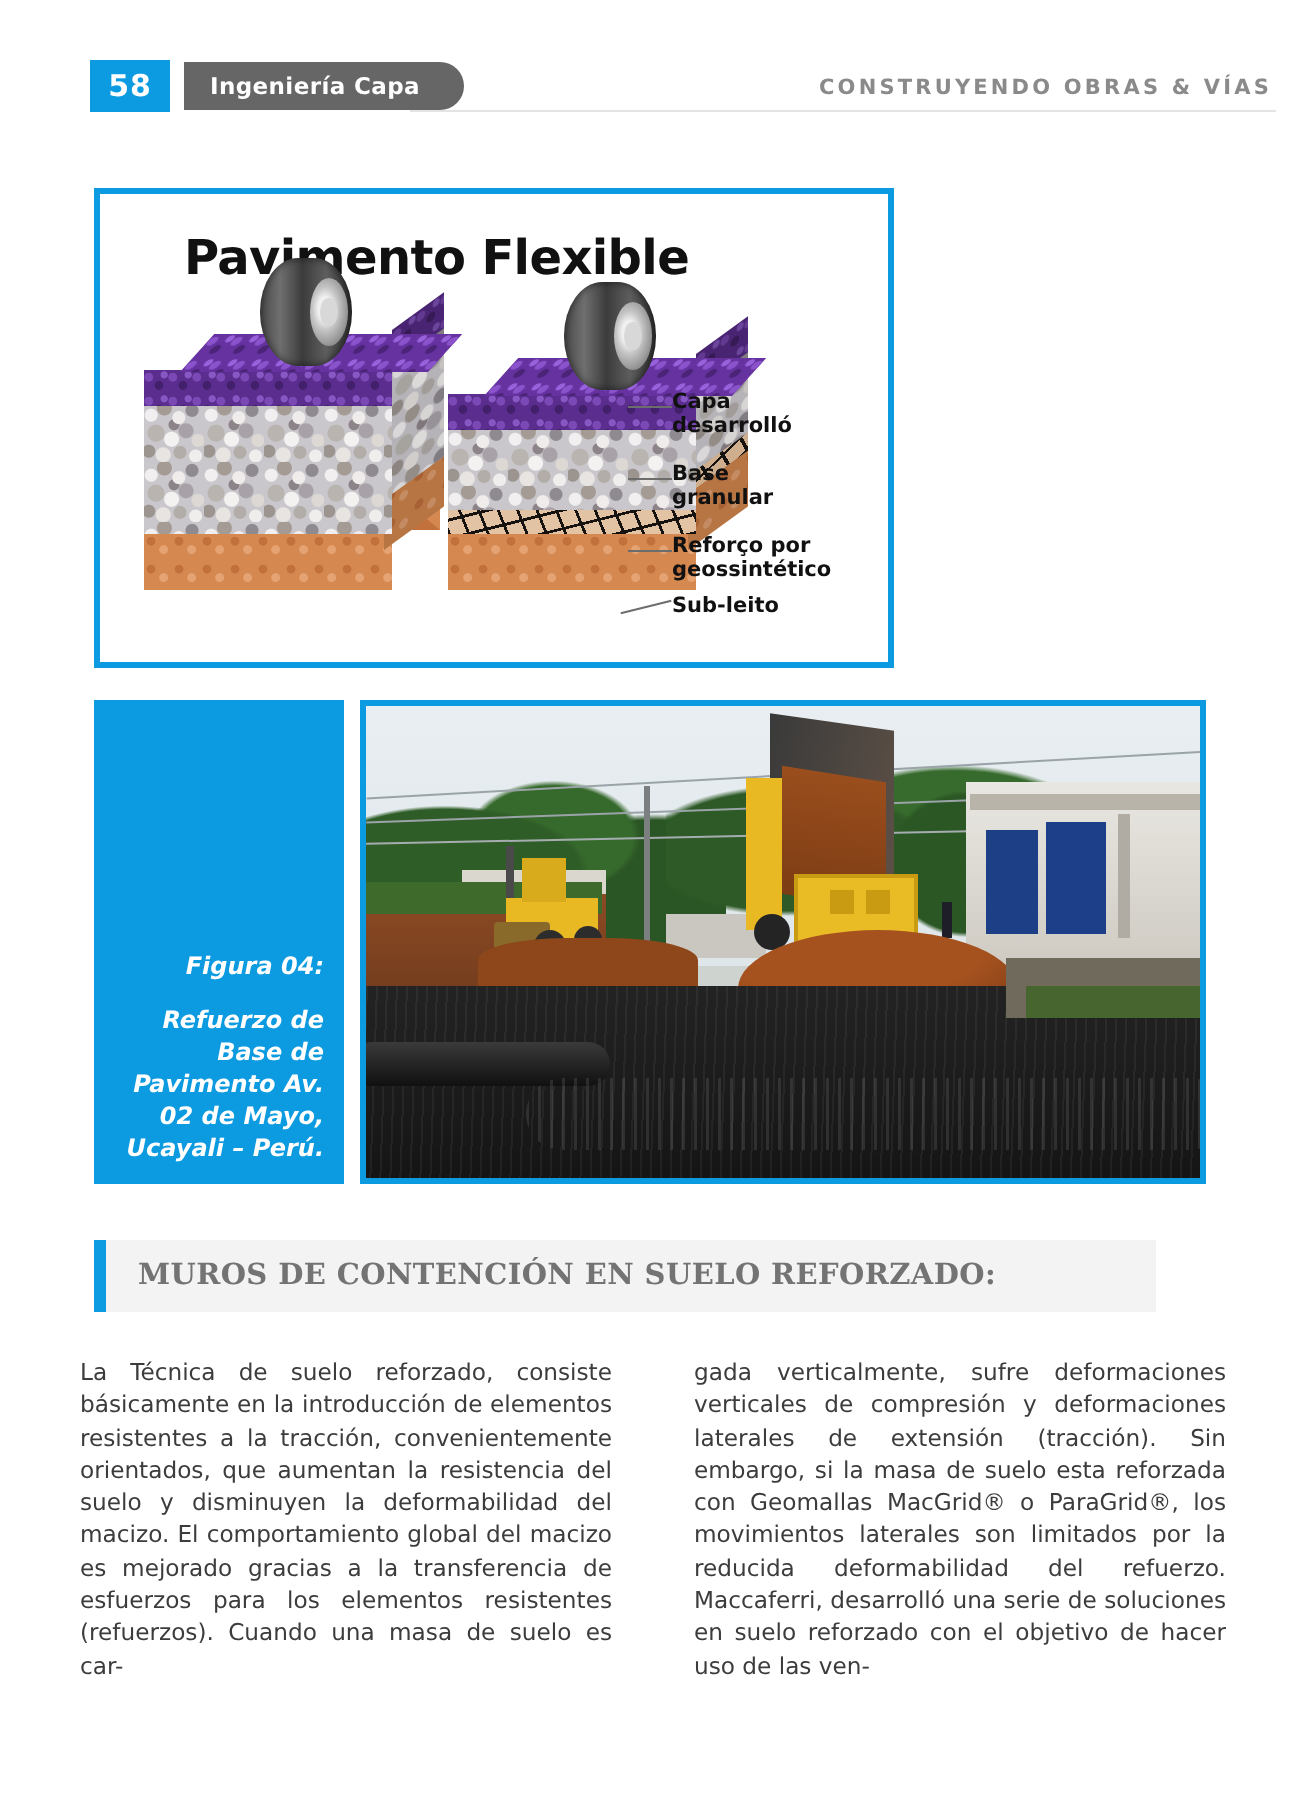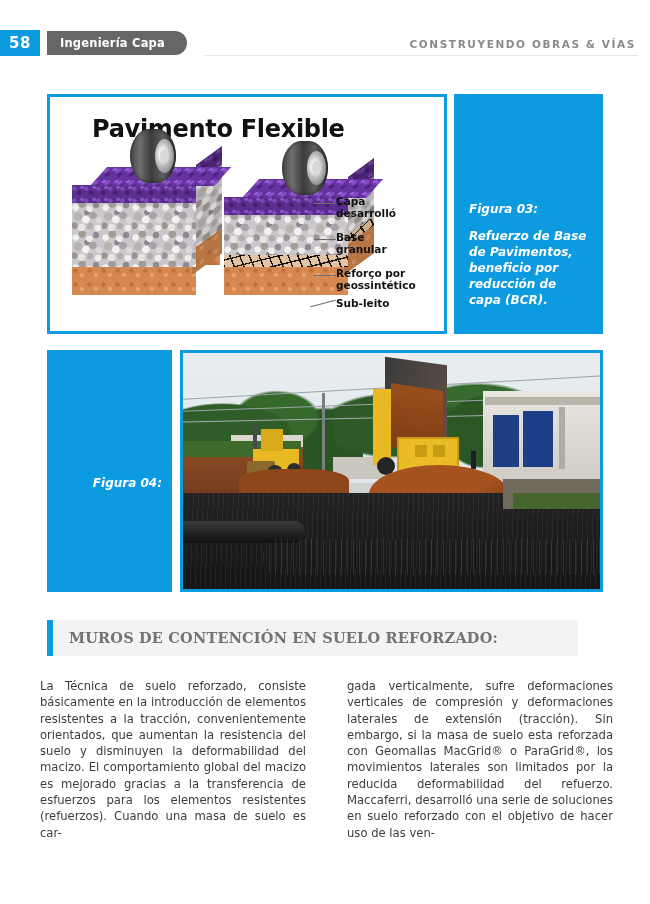--- a/index.html
+++ b/index.html
@@ -11,21 +11,21 @@
     font-family:"Liberation Sans", sans-serif;
     position:relative;
     overflow:hidden;
     color:#3a3a3a;
   }
 
   
   .page-header {
     position:absolute; left:0; top:30px;
     width:650px; height:26px;
-    display:flex; align-items:center;
+    display:flex; align-items:center;padding-left:45px;
   }
   .page-number {
     width:40px; height:26px;
     background:#0c9ae0;
     color:#ffffff;
     font-size:15px; font-weight:bold;
     display:flex; align-items:center; justify-content:center;
     letter-spacing:.5px;
     font-family:"DejaVu Sans", sans-serif;
   }
@@ -295,33 +295,28 @@
         <span>geossintético</span>
       </div>
 
       <div class="lead" style="left:-26px; top:116px; width:26px; transform:rotate(-14deg);"></div>
       <div class="callout" style="top:111px;">
         <span>Sub-leito</span>
       </div>
     </div>
   </div>
 
-  <div class="fig03-caption">
-    <div class="cap-inner">
-      <div class="cap-title">Figura 03:</div>
-      <div class="cap-body">Refuerzo de Base de Pavimentos, beneficio por reducción de capa (BCR).</div>
-    </div>
-  </div>
 </div>
 
 <div class="fig04-row">
 
   <div class="fig04-caption">
     <div class="cap04-inner">
       <div class="cap-title">Figura 04:</div>
+      <div class="cap-body">Refuerzo de Base de Pavimento Av. 02 de Mayo, Ucayali – Perú.</div>
     </div>
   </div>
 
   <div class="fig04-frame">
     <div class="photo">
 
       <div class="ph" style="left:0; top:0; width:100%; height:130px; background:linear-gradient(#e8eef1,#dfe6e9);"></div>
 
       <div class="ph" style="left:0; top:18px; width:180px; height:108px; background:radial-gradient(ellipse at 22% 60%, #2f5d27 0 34%, transparent 36%), radial-gradient(ellipse at 52% 44%, #36692c 0 30%, transparent 33%), radial-gradient(ellipse at 80% 66%, #2a5524 0 32%, transparent 35%);"></div>
 

